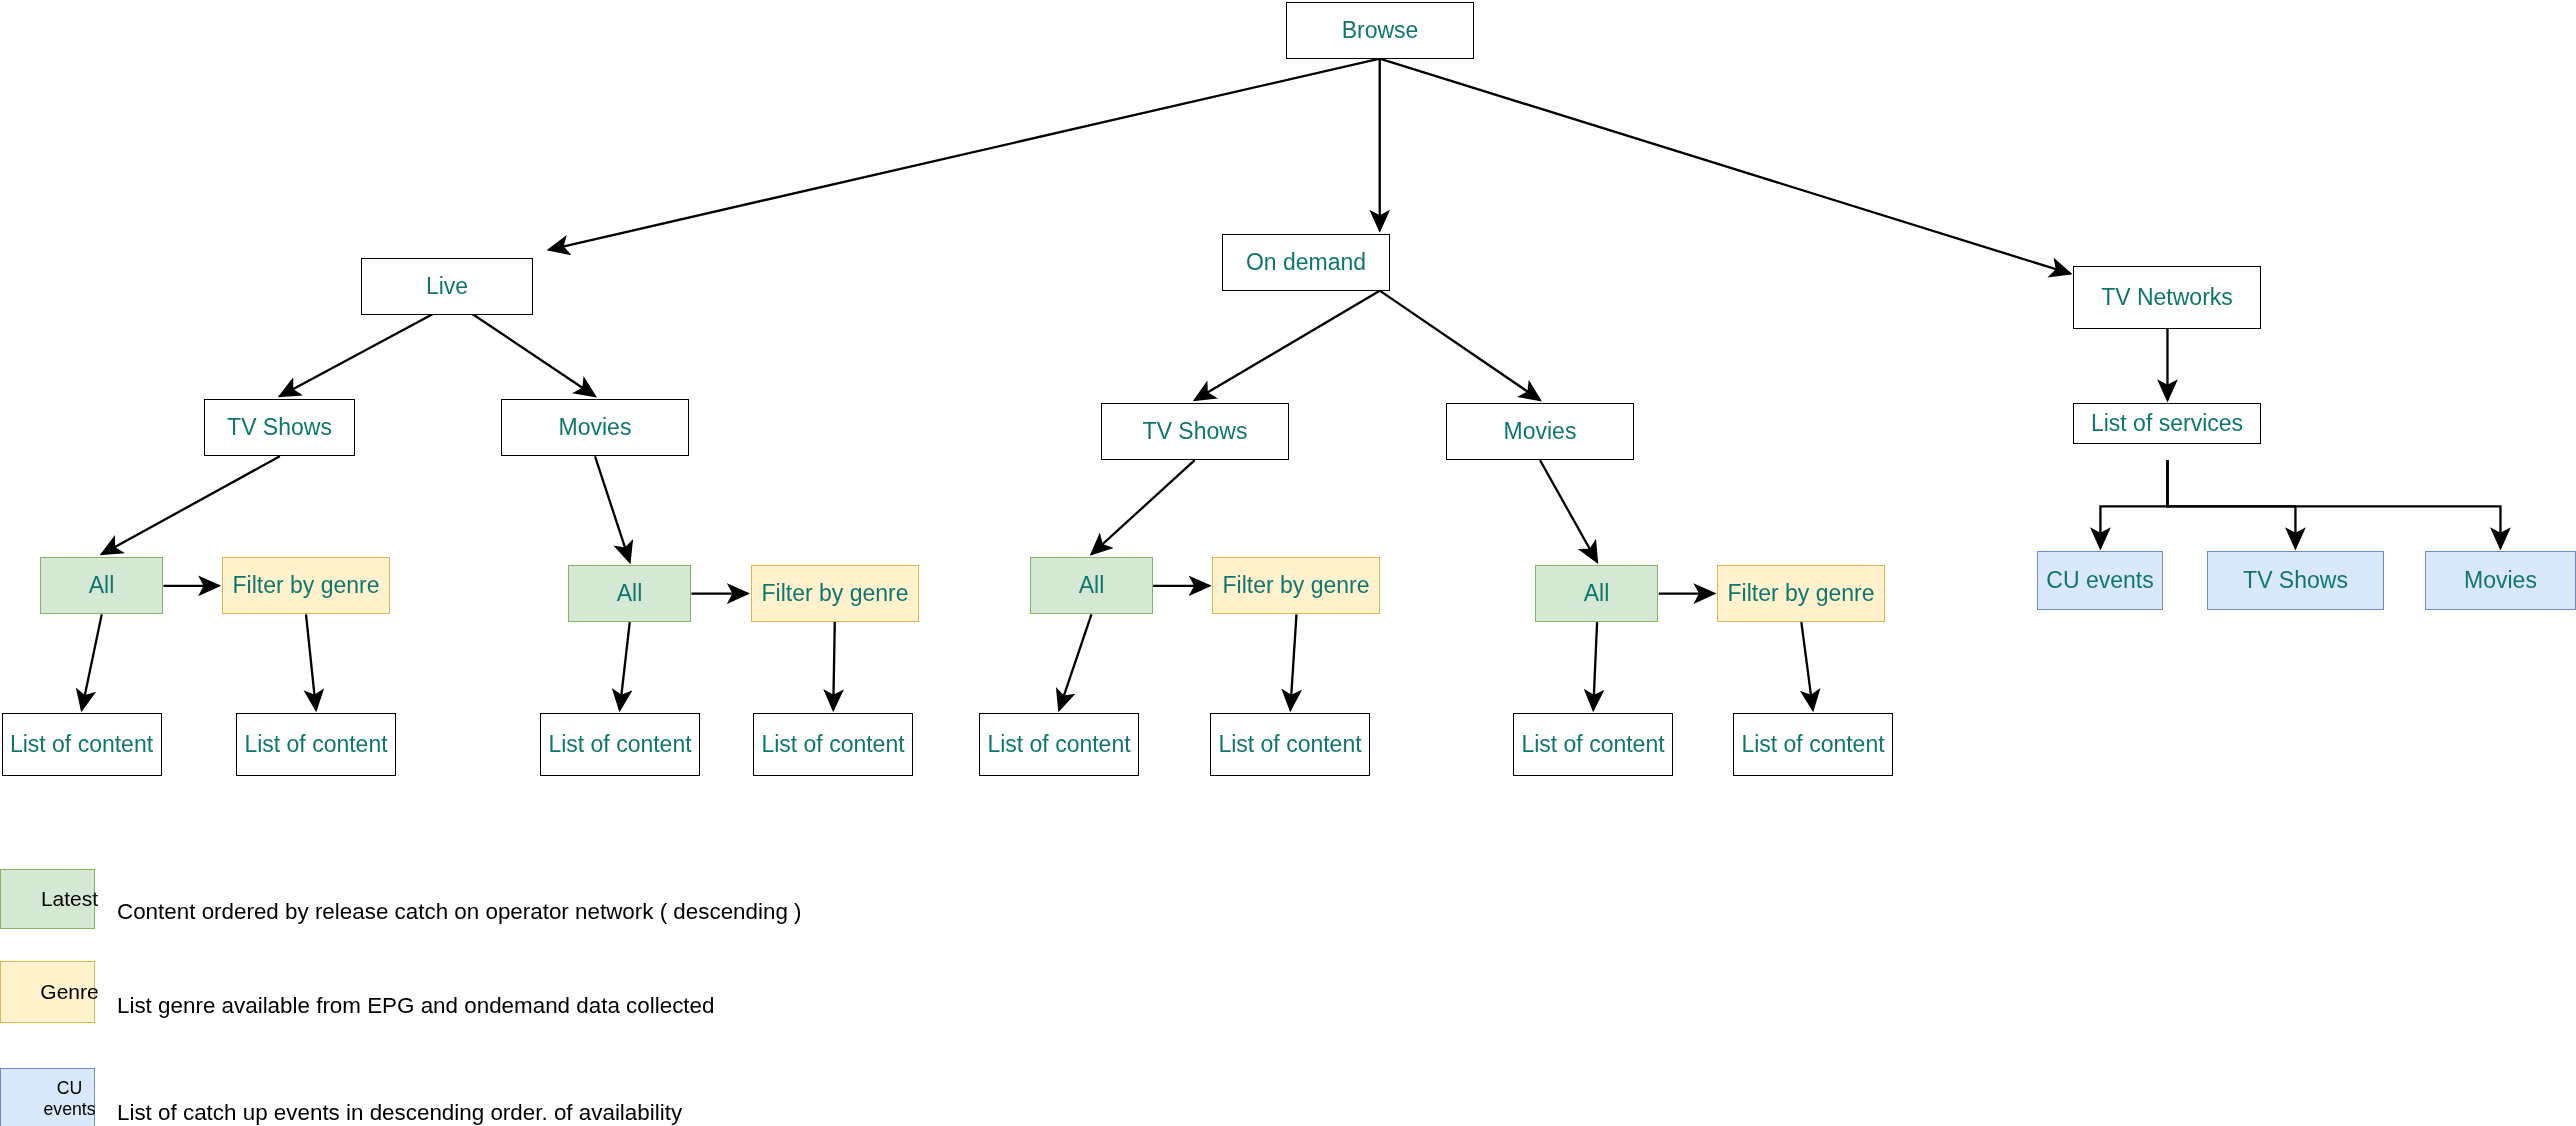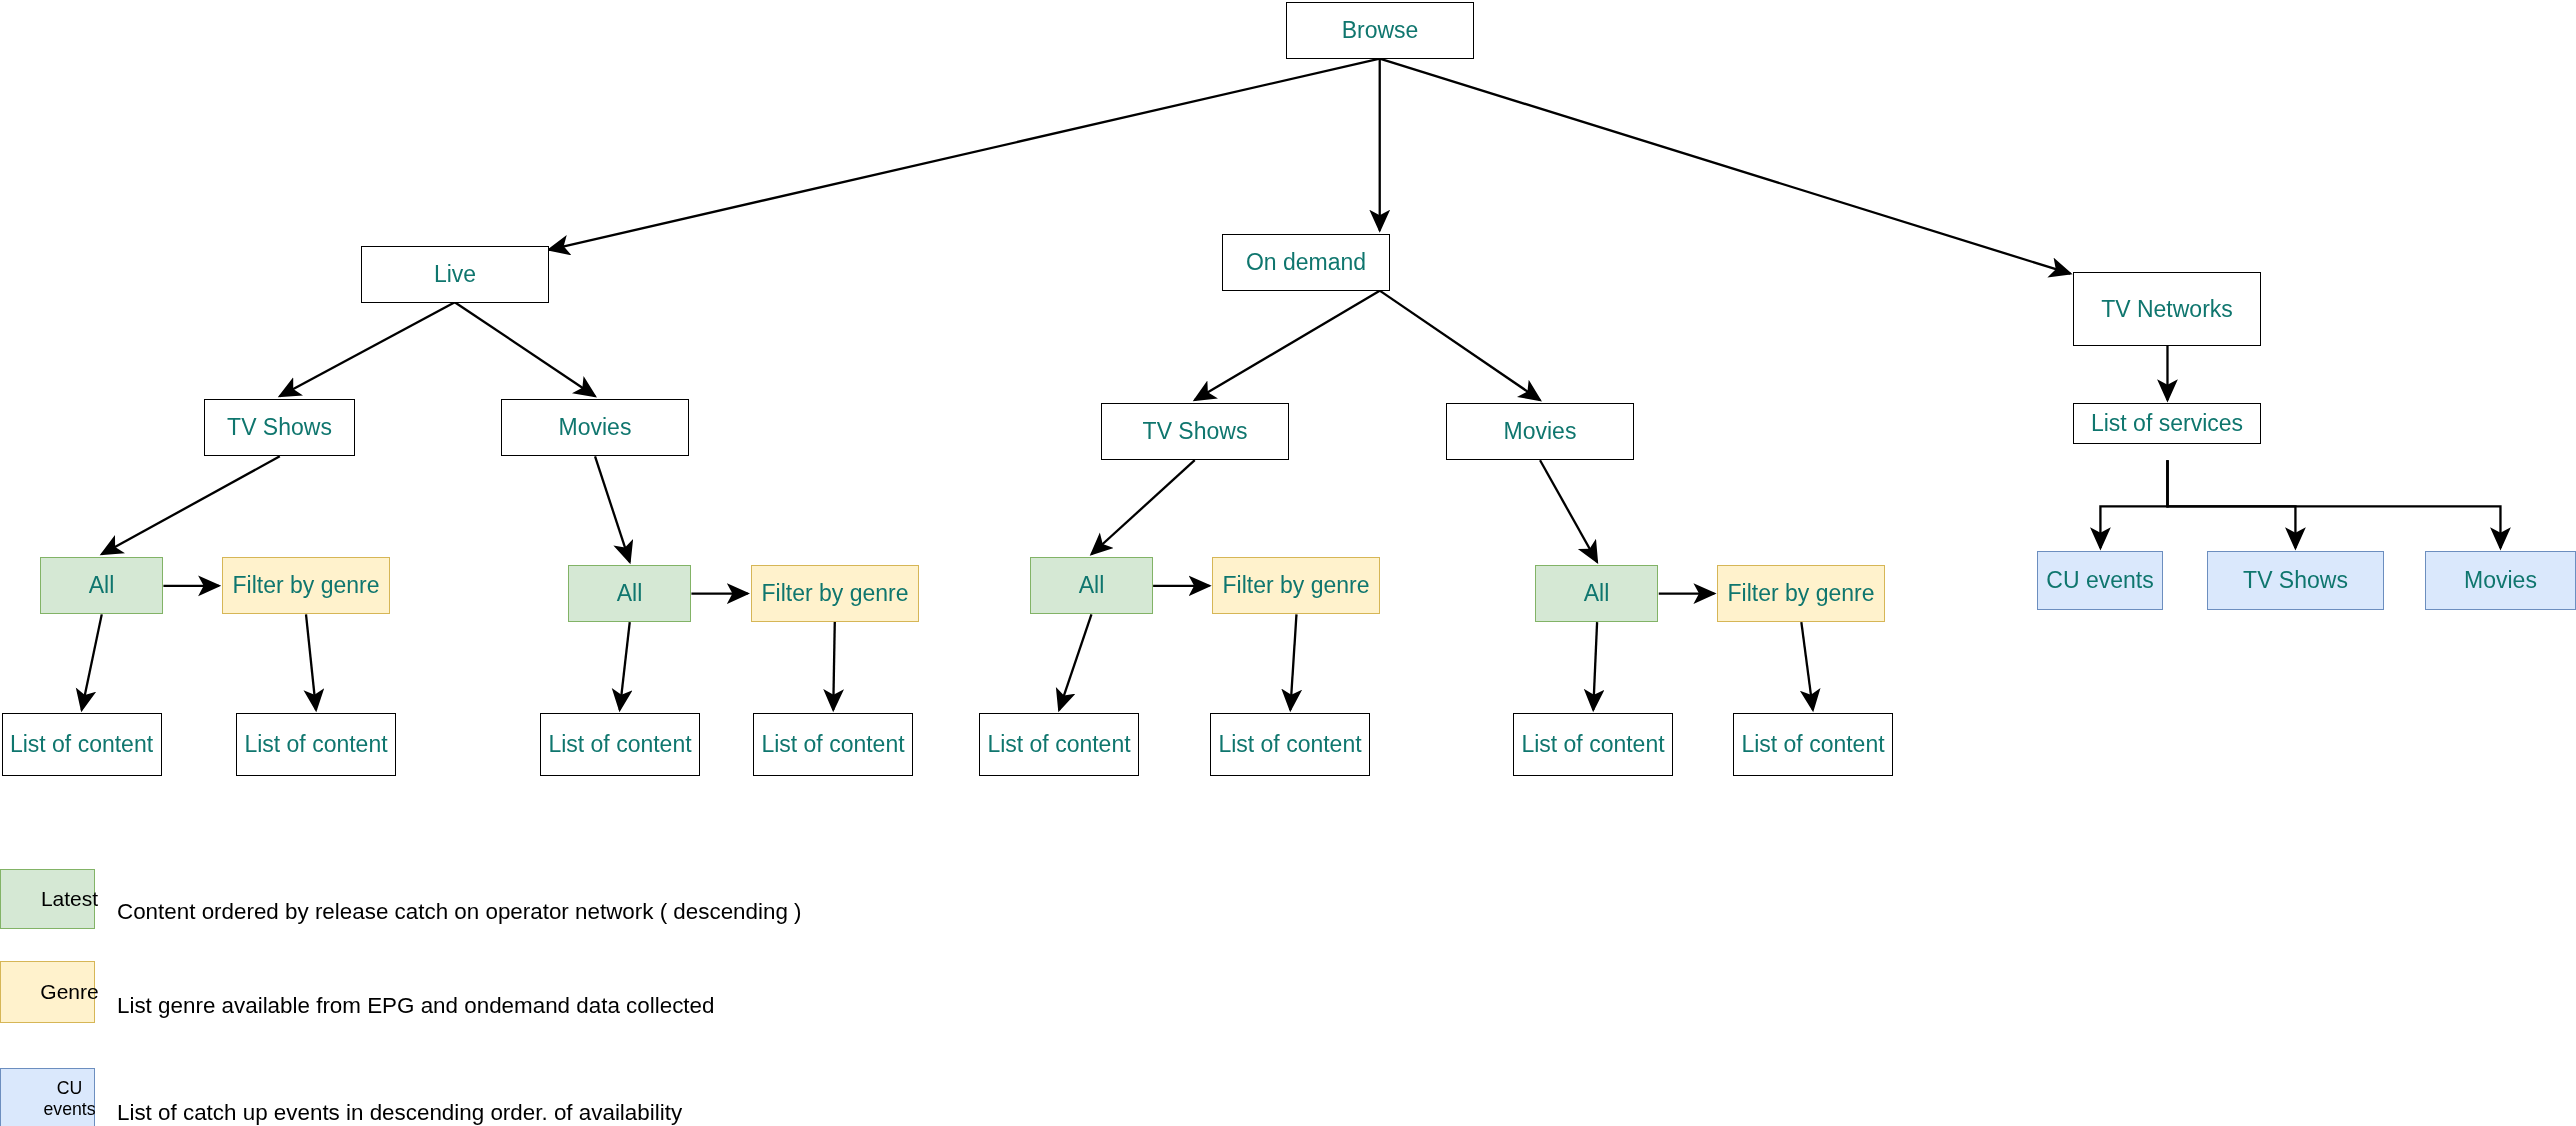--- a/index.html
+++ b/index.html
@@ -114,27 +114,27 @@
         <path d="M 2337 807 L 2352 921" marker-end="url(#arrow)"></path>
         <path d="M 2812 597 L 2812 657 L 2725 657 L 2725 711" marker-end="url(#arrow)"></path>
         <path d="M 2812 597 L 2812 657 L 2978 657 L 2978 711" marker-end="url(#arrow)"></path>
         <path d="M 2812 597 L 2812 657 L 3244 657 L 3244 711" marker-end="url(#arrow)"></path>
       </g>
   </svg>
   <div id="nodes-layer">
       <div class="node" style="left: 1286px; top: 1.5px; width: 188px; height: 57px;">
         <span>Browse</span>
       </div>
-      <div class="node" style="left: 361px; top: 246px; width: 188px; height: 57px;">
+      <div class="node" style="left: 361px; top: 258px; width: 172px; height: 57px;">
         <span>Live</span>
       </div>
       <div class="node" style="left: 1222px; top: 234px; width: 168px; height: 57px; text-align: center;">
         <span>On demand</span>
       </div>
-      <div class="node" style="left: 2073px; top: 272px; width: 188px; height: 74px;">
+      <div class="node" style="left: 2073px; top: 266px; width: 188px; height: 63px;">
         <span>TV Networks</span>
       </div>
       <div class="node" style="left: 204px; top: 399px; width: 151px; height: 57px;">
         <span>TV Shows</span>
       </div>
       <div class="node" style="left: 501px; top: 399px; width: 188px; height: 57px;">
         <span>Movies</span>
       </div>
       <div class="node" style="left: 1101px; top: 403px; width: 188px; height: 57px;">
         <span>TV Shows</span>

